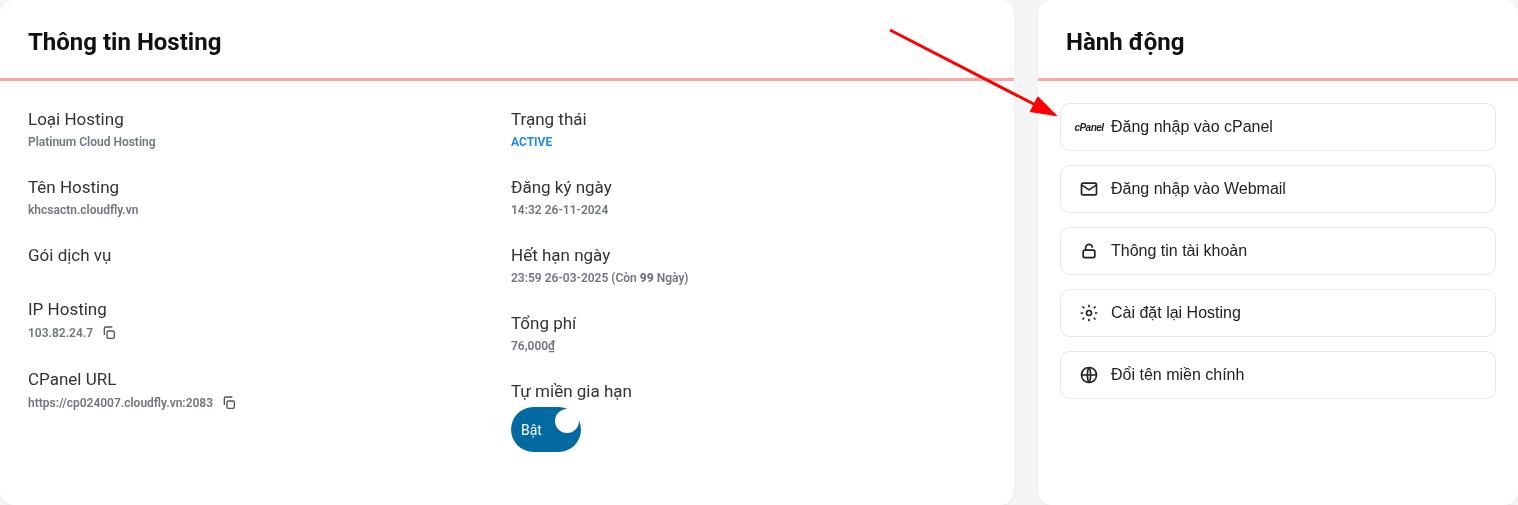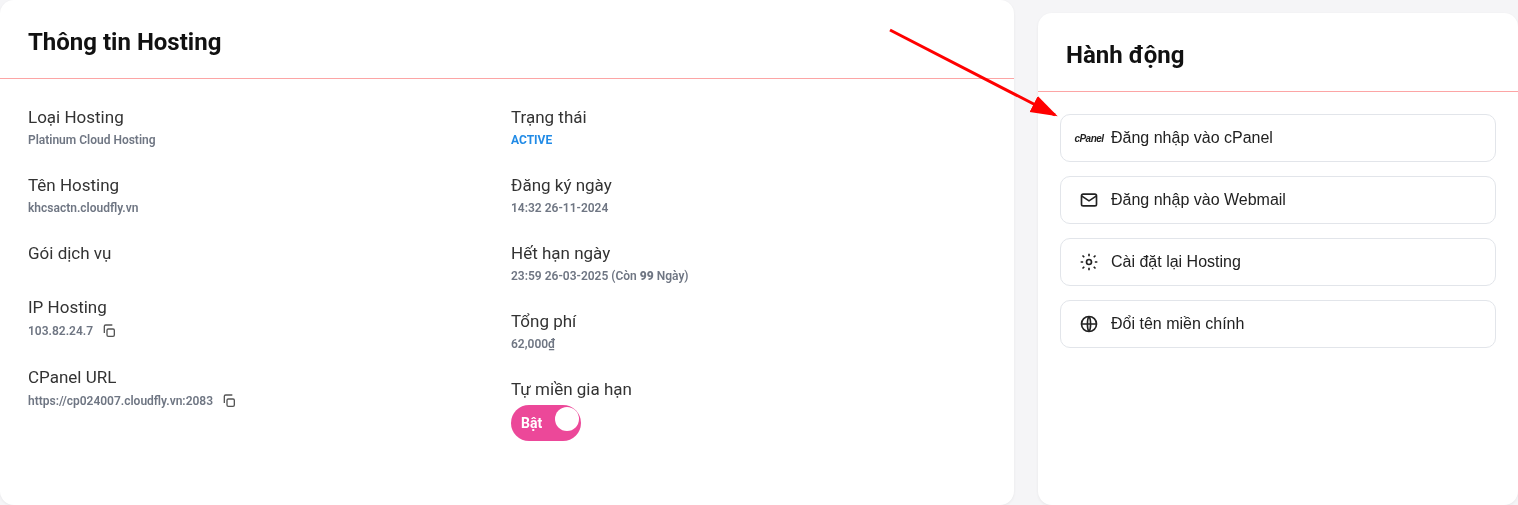--- a/index.html
+++ b/index.html
@@ -18,21 +18,21 @@
       background: #fff;
       border-radius: 14px;
       box-shadow: 0 1px 3px rgba(0,0,0,0.06);
     }
     .left-card {
       flex: 1;
       padding: 0;
     }
     .card-header {
       padding: 28px 28px 22px 28px;
-      border-bottom: 1px solid #fca5a5;
+      border-bottom: 3px solid #fca5a5;
     }
     .card-title {
       font-size: 24px;
       font-weight: 700;
       color: #111;
     }
     .info-grid {
       display: grid;
       grid-template-columns: 1fr 1fr;
       gap: 8px;
@@ -57,33 +57,32 @@
       color: #228be6;
       font-weight: 700;
     }
     .value-row { display: flex; align-items: center; gap: 8px; }
     .copy-icon {
       width: 16px; height: 16px; color: #555; cursor: pointer;
       display: inline-flex; align-items: center; justify-content: center;
     }
     .toggle {
       display: inline-flex; align-items: center;
-      background: #ec4899; border-radius: 999px;
-      width: 70px; height: 36px; position: relative;
-      padding-left: 10px; color: #fff; font-size: 14px; font-weight: 700;
+      background: #0369a1; border-radius: 999px;
+      width: 70px; height: 45px; position: relative;
+      padding-left: 10px; color: #fff; font-size: 14px; font-weight: 400;
       cursor: pointer;
     }
     .toggle .knob {
       position: absolute; right: 2px; top: 2px;
       width: 24px; height: 24px; background: #fff; border-radius: 50%;
     }
     .right-card {
       width: 480px;
       padding: 0;
-      margin-top: 13px;
     }
     .actions-body { padding: 22px 22px 22px 22px; display: flex; flex-direction: column; gap: 14px; }
     .action-btn {
       display: flex; align-items: center; gap: 12px;
       width: 100%;
       padding: 13px 18px;
       background: #fff;
       border: 1px solid #e2e5ea;
       border-radius: 10px;
       font-size: 16px;
@@ -157,21 +156,21 @@
         <div class="field-value">14:32 26-11-2024</div>
       </div>
       <div>
         <div class="field-label">Hết hạn ngày</div>
         <div class="field-value">
           <span>23:59 26-03-2025 (Còn </span><strong>99</strong><span> Ngày)</span>
         </div>
       </div>
       <div>
         <div class="field-label">Tổng phí</div>
-        <div class="field-value">62,000₫</div>
+        <div class="field-value">76,000₫</div>
       </div>
       <div>
         <div class="field-label">Tự miền gia hạn</div>
         <div class="toggle">
           <span>Bật</span>
           <span class="knob"></span>
         </div>
       </div>
     </div>
   </div>
@@ -187,20 +186,29 @@
       <span>Đăng nhập vào cPanel</span>
     </button>
     <button class="action-btn">
       <span class="action-icon">
         <svg width="20" height="20" viewBox="0 0 24 24" fill="none" stroke="currentColor" stroke-width="2">
             <rect x="3" y="5" width="18" height="14" rx="2"></rect>
             <path d="M3 7l9 6 9-6"></path>
           </svg>
       </span>
       <span>Đăng nhập vào Webmail</span>
+    </button>
+    <button class="action-btn">
+      <span class="action-icon">
+        <svg width="20" height="20" viewBox="0 0 24 24" fill="none" stroke="currentColor" stroke-width="2">
+            <rect x="5" y="11" width="14" height="9" rx="2"></rect>
+            <path d="M8 11V8a4 4 0 1 1 8 0"></path>
+          </svg>
+      </span>
+      <span>Thông tin tài khoản</span>
     </button>
     <button class="action-btn">
       <span class="action-icon">
         <svg width="20" height="20" viewBox="0 0 24 24" fill="none" stroke="currentColor" stroke-width="2">
             <circle cx="12" cy="12" r="3"></circle>
             <path d="M12 2v3M12 19v3M4.2 4.2l2.1 2.1M17.7 17.7l2.1 2.1M2 12h3M19 12h3M4.2 19.8l2.1-2.1M17.7 6.3l2.1-2.1"></path>
           </svg>
       </span>
       <span>Cài đặt lại Hosting</span>
     </button>

